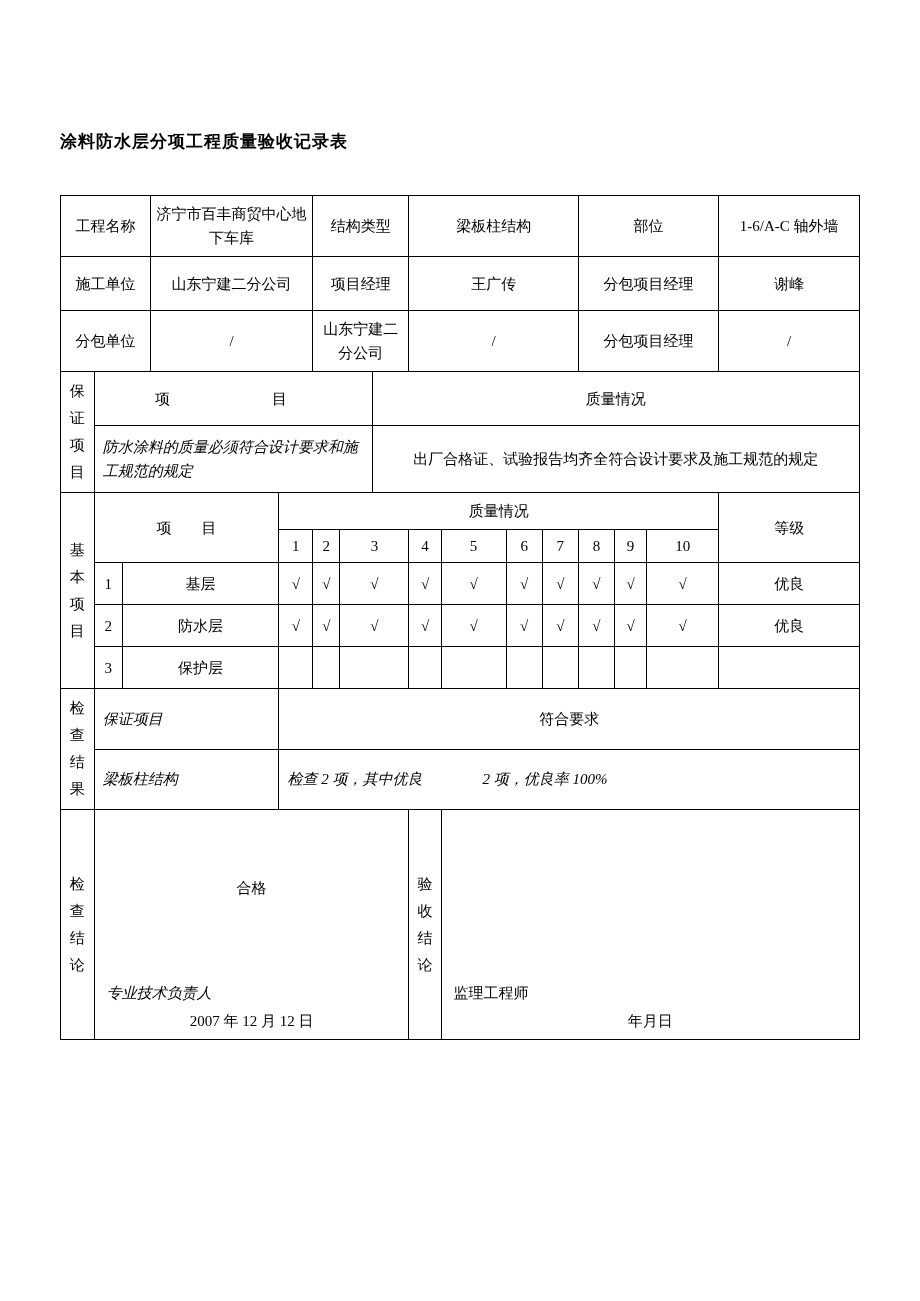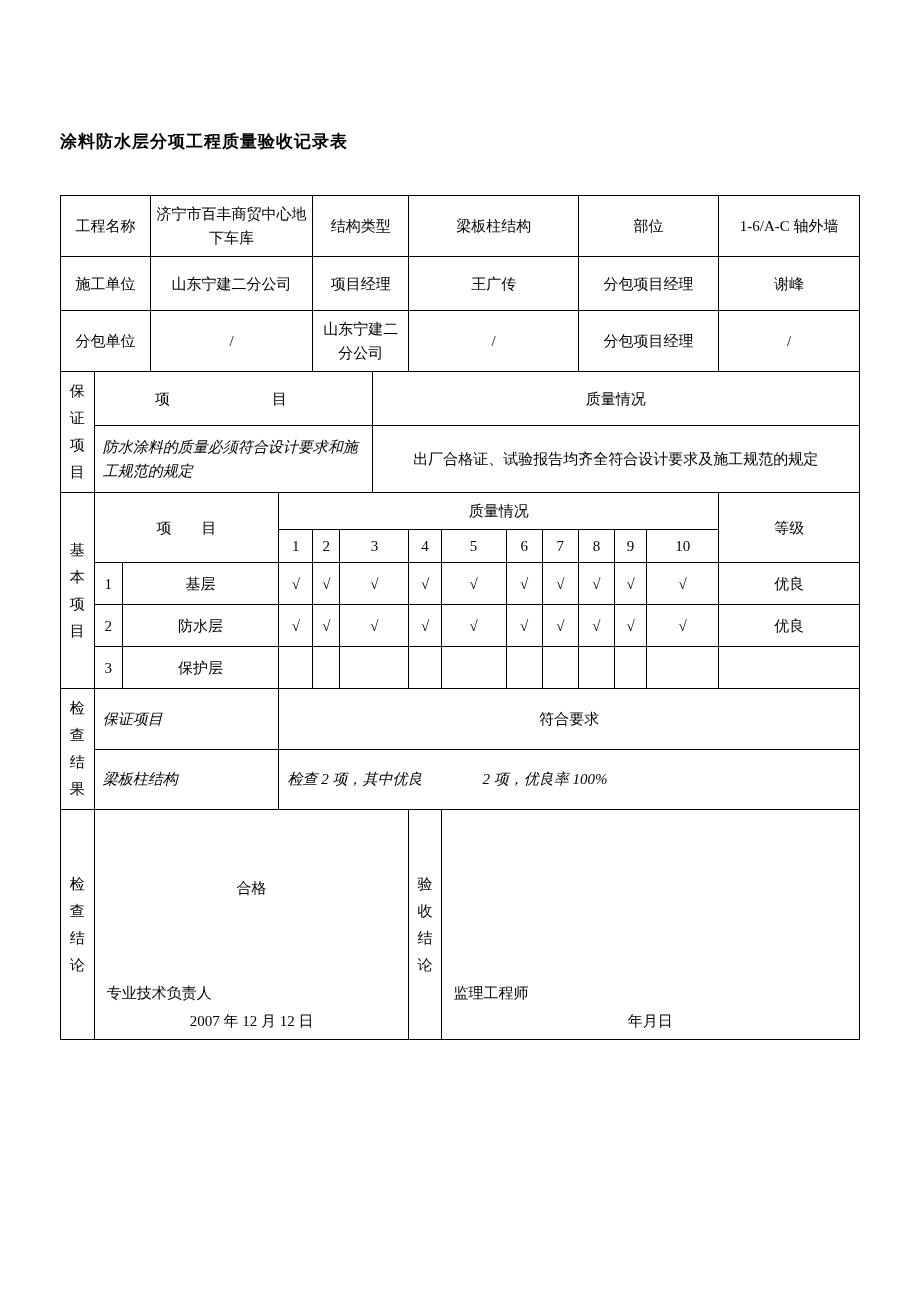--- a/index.html
+++ b/index.html
@@ -32,21 +32,21 @@
       line-height: 1.6;
     }
     .tall { height: 54px; }
     .tall2 { height: 50px; }
     .left { text-align: left; padding-left: 8px; font-style: italic; }
     .spaced { letter-spacing: 24px; text-align: center; }
     .narrow td { padding: 4px 2px; }
     .conclusion { height: 220px; vertical-align: top; position: relative; }
     .conclusion-inner { position: relative; width: 100%; height: 100%; }
     .c-top { position: absolute; top: 60px; left: 0; width: 100%; text-align: center; }
-    .c-mid { position: absolute; bottom: 28px; left: 8px; text-align: right; }
+    .c-mid { position: absolute; bottom: 28px; left: 8px; text-align: right; font-style: italic; }
     .c-bot { position: absolute; bottom: 0; left: 0; width: 100%; }
     .c-mid2 { position: absolute; bottom: 28px; left: 8px; text-align: center; }
     .vlabel { line-height: 1.8; }
   </style>
 </head>
 <body>
 
 <h1>涂料防水层分项工程质量验收记录表</h1>
 
 <table>

